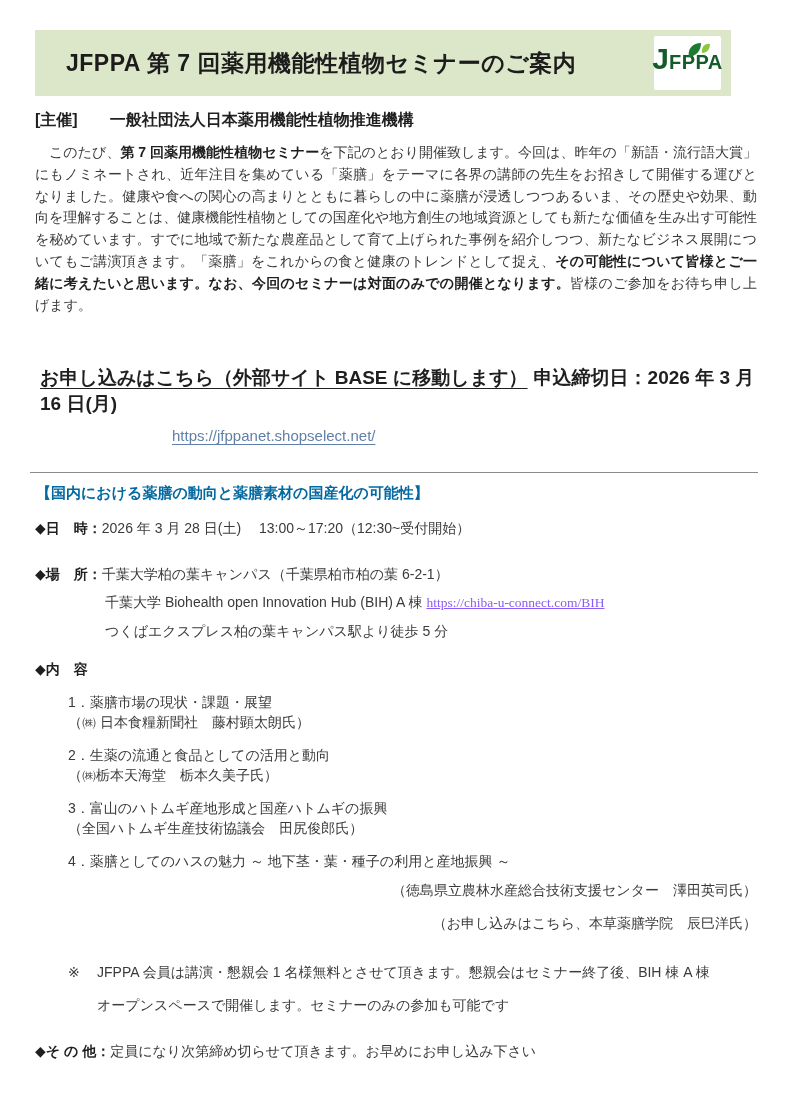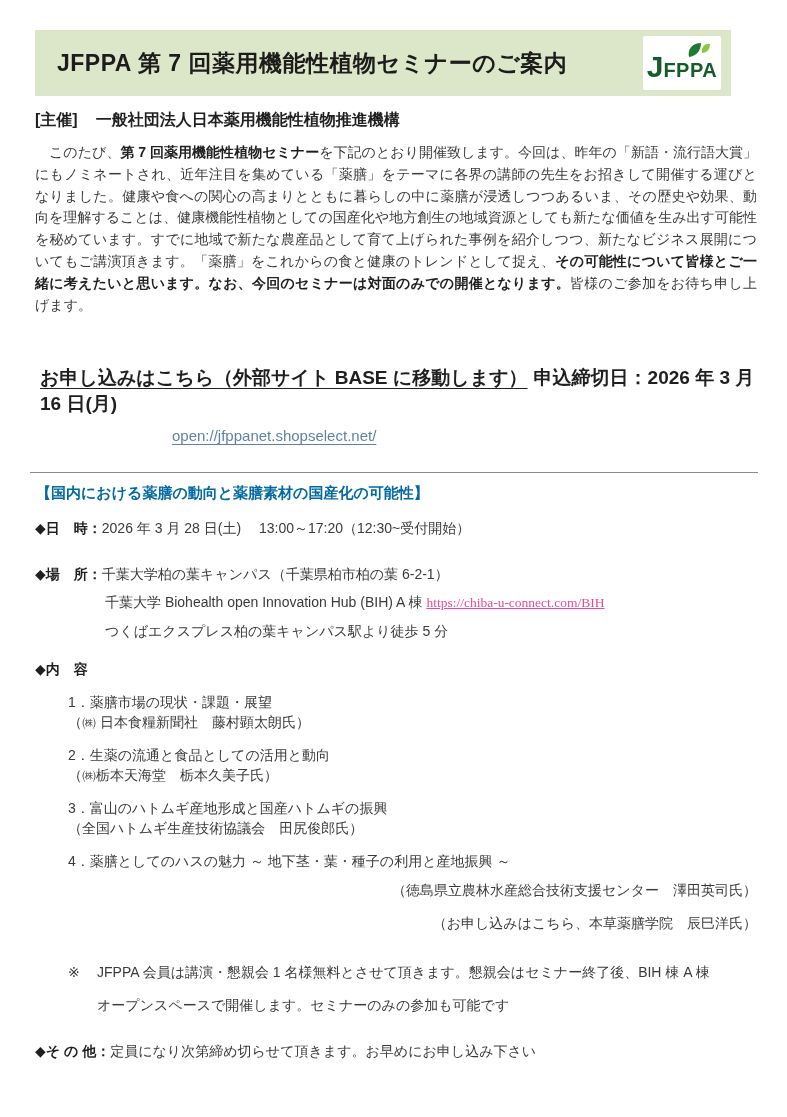--- a/index.html
+++ b/index.html
@@ -15,40 +15,40 @@
   
   .header-box {
     margin: 30px 56px 0 35px;
     width: 696px; height: 66px;
     background: #dce7c9;
     display: flex; align-items: center;
     position: relative;
   }
   .header-title {
     font-size: 23px; font-weight: bold; color: #1c1c1c;
-    padding-left: 22px; letter-spacing: 0.5px;
+    padding-left: 31px; letter-spacing: 0.5px;
   }
   .logo-box {
     position: absolute; right: 10px; top: 6px;
-    width: 78px; height: 54px;
+    width: 67px; height: 54px;
     background: #ffffff; border-radius: 2px;
     display: flex; align-items: flex-end; justify-content: center;
-    padding-bottom: 8px;
+    padding-bottom: 16px;
   }
   .logo-text { color: #155c2a; font-weight: bold; line-height: 1; white-space: nowrap; }
   .logo-j { font-size: 30px; }
   .logo-rest { font-size: 20px; letter-spacing: 0.5px; }
   .logo-leaves { position: absolute; top: 5px; right: 10px; }
 
   
   .organizer {
     margin: 14px 30px 0 35px;
     font-size: 16px; font-weight: bold; color: #1f1f1f;
   }
-  .organizer .org-label { margin-right: 18px; }
+  .organizer .org-label { margin-right: 32px; }
 
   
   .intro {
     margin: 11px 30px 0 35px;
     font-size: 14px; line-height: 21.8px;
     text-align: justify; color: #3a3a3a;
   }
   .intro b { color: #1f1f1f; }
 
   
@@ -67,21 +67,21 @@
   
   .sec-heading {
     margin: 11px 30px 16px 36px;
     font-size: 15px; font-weight: bold; color: #0369a1;
   }
   .row { margin-left: 35px; margin-right: 30px; font-size: 14px; }
   .lbl { font-weight: bold; color: #1f1f1f; }
   .dt-row { margin-top: 17px; }
   .place-row { margin-top: 22px; line-height: 28px; }
   .indent { padding-left: 70px; }
-  .bih-link { color: #ec4899; text-decoration: underline; font-family: "Liberation Serif", "DejaVu Serif", serif; font-size: 13.5px; cursor: pointer; text-align: center; }
+  .bih-link { color: #8b5cf6; text-decoration: underline; font-family: "Liberation Serif", "DejaVu Serif", serif; font-size: 13.5px; cursor: pointer; text-align: center; }
   .contents-lbl { margin-top: 16px; }
 
   .items { margin: 13px 30px 0 68px; font-size: 14px; }
   .item { margin-bottom: 13px; line-height: 20px; }
   .item-inline { display: flex; justify-content: space-between; align-items: baseline; flex-direction: column; }
   .item-title { }
   .item-speaker { white-space: nowrap; }
   .item-speaker-line { text-align: right; margin: 9px 0 13px 0; line-height: 20px; }
 
   .fee-row { margin-top: 14px; line-height: 20px; }
@@ -112,21 +112,21 @@
   <div class="organizer">
     <span class="org-label">[主催]</span><span>一般社団法人日本薬用機能性植物推進機構</span>
   </div>
 
   <p class="intro"><span>　このたび、</span><b>第 7 回薬用機能性植物セミナー</b><span>を下記のとおり開催致します。今回は、昨年の「新語・流行語大賞」にもノミネートされ、近年注目を集めている「薬膳」をテーマに各界の講師の先生をお招きして開催する運びとなりました。健康や食への関心の高まりとともに暮らしの中に薬膳が浸透しつつあるいま、その歴史や効果、動向を理解することは、健康機能性植物としての国産化や地方創生の地域資源としても新たな価値を生み出す可能性を秘めています。すでに地域で新たな農産品として育て上げられた事例を紹介しつつ、新たなビジネス展開についてもご講演頂きます。「薬膳」をこれからの食と健康のトレンドとして捉え、</span><b>その可能性について皆様とご一緒に考えたいと思います。なお、今回のセミナーは対面のみでの開催となります。</b><span>皆様のご参加をお待ち申し上げます。</span></p>
 
   <div class="apply-line">
     <span class="apply-link">お申し込みはこちら（外部サイト BASE に移動します）</span><span class="apply-deadline">申込締切日：2026 年 3 月 16 日(月)</span>
   </div>
   <div class="shop-url-line">
-    <span class="shop-url">open://jfppanet.shopselect.net/</span>
+    <span class="shop-url">https://jfppanet.shopselect.net/</span>
   </div>
 
   <hr class="rule-top">
 
   <div class="sec-heading">【国内における薬膳の動向と薬膳素材の国産化の可能性】</div>
 
   <div class="row dt-row">
     <span class="lbl">◆日　時：</span><span>2026 年 3 月 28 日(土)　 13:00～17:20（12:30~受付開始）</span>
   </div>
 

